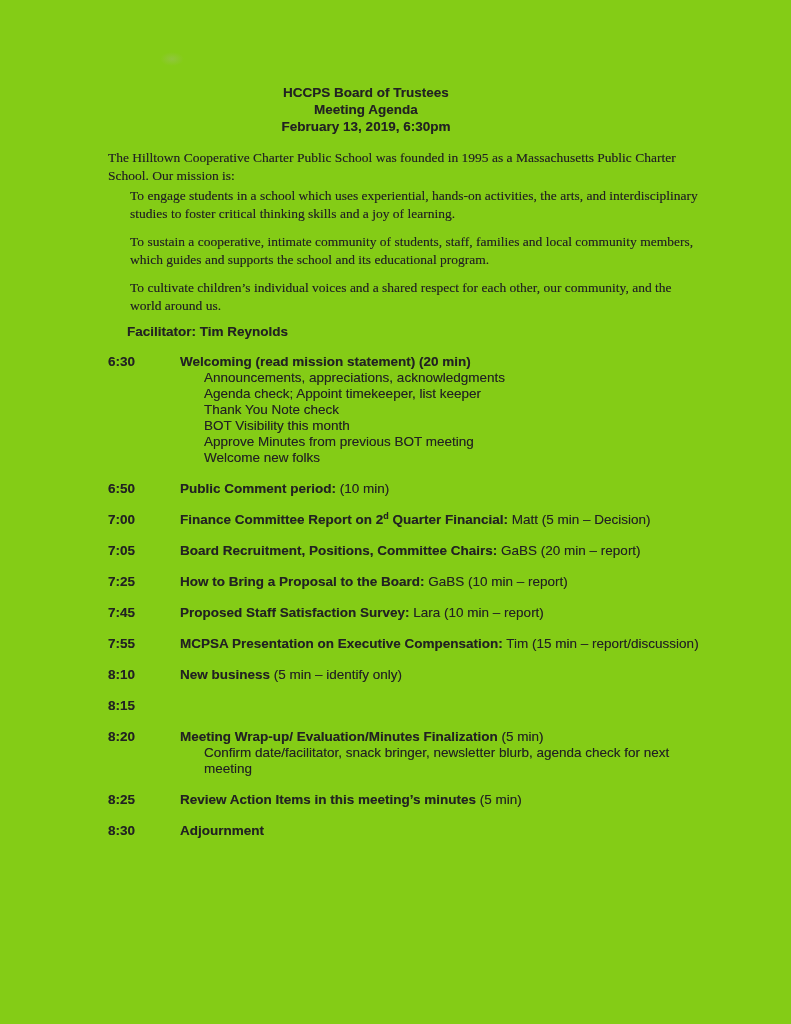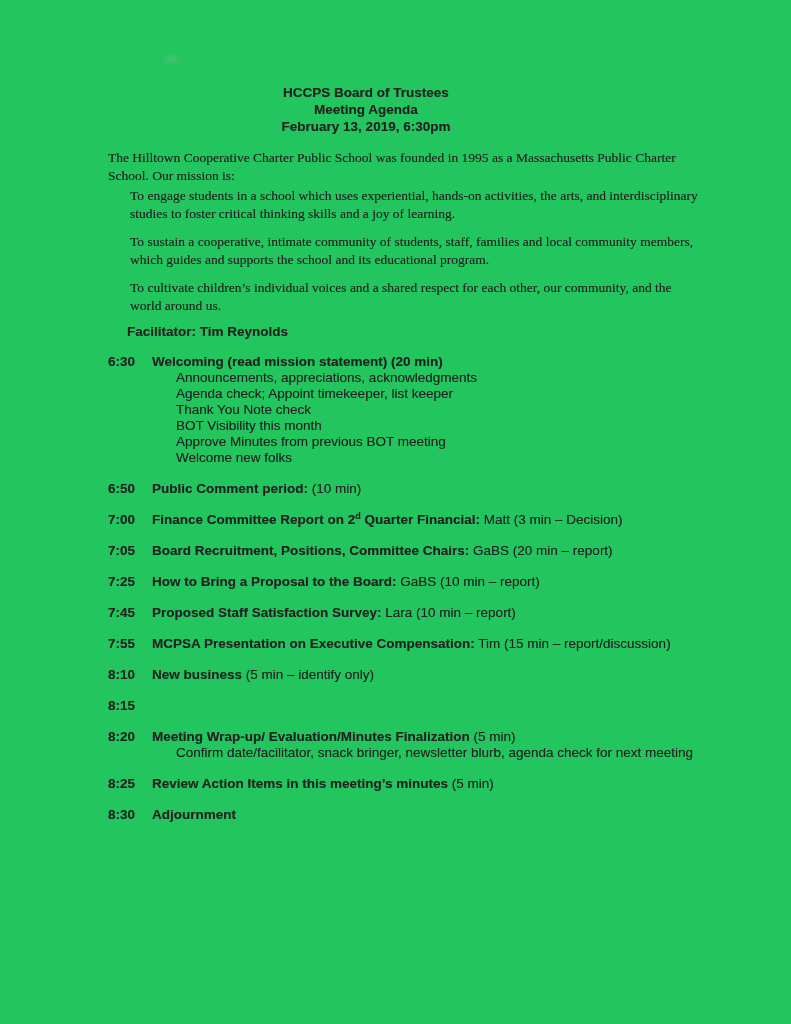--- a/index.html
+++ b/index.html
@@ -1,20 +1,20 @@
 <!DOCTYPE html>
 <html><head>
 <meta charset="utf-8">
 <style>
   html, body { margin: 0; padding: 0; background: #ffffff; }
   .page {
     position: relative;
     width: 791px;
     height: 1024px;
-    background: #22c55e;
+    background: #84cc16;
     overflow: hidden;
     font-family: "Liberation Sans", sans-serif;
     color: #222222;
     text-shadow: 0 0 0.4px rgba(40,40,40,0.45);
     box-sizing: border-box;
   }
   .content {
     position: absolute;
     left: 108px;
     top: 84px;
@@ -42,21 +42,21 @@
   .mission { margin-left: 22px; margin-top: 11px; width: 572px; }
   .mission.first { margin-top: 3px; }
   .facilitator {
     margin-top: 9px;
     font-weight: bold;
     font-size: 13.5px;
     line-height: 17px;
     padding-left: 19px;
   }
   .agenda { margin-top: 13px; font-size: 13.5px; }
-  .agenda-row { display: flex; margin-bottom: 14px; }
+  .agenda-row { display: flex; margin-bottom: 14px; gap: 28px; }
   .agenda-time { width: 44px; flex: 0 0 44px; font-weight: bold; line-height: 17px; }
   .agenda-body { line-height: 17px; }
   .agenda-title { font-weight: bold; }
   .agenda-detail { font-weight: normal; }
   .sub-line { line-height: 16px; font-weight: normal; margin-left: 24px; }
   sup.ord { font-size: 9px; vertical-align: super; line-height: 0; }
 </style>
 </head>
 <body>
 
@@ -95,21 +95,21 @@
         </div>
       </div>
 
       <div class="agenda-row">
         <div class="agenda-time">6:50</div>
         <div class="agenda-body"><span class="agenda-title">Public Comment period:</span><span class="agenda-detail"> (10 min)</span></div>
       </div>
 
       <div class="agenda-row">
         <div class="agenda-time">7:00</div>
-        <div class="agenda-body"><span class="agenda-title">Finance Committee Report on 2</span><sup class="ord agenda-title">d</sup><span class="agenda-title"> Quarter Financial:</span><span class="agenda-detail"> Matt (3 min – Decision)</span></div>
+        <div class="agenda-body"><span class="agenda-title">Finance Committee Report on 2</span><sup class="ord agenda-title">d</sup><span class="agenda-title"> Quarter Financial:</span><span class="agenda-detail"> Matt (5 min – Decision)</span></div>
       </div>
 
       <div class="agenda-row">
         <div class="agenda-time">7:05</div>
         <div class="agenda-body"><span class="agenda-title">Board Recruitment, Positions, Committee Chairs:</span><span class="agenda-detail"> GaBS (20 min – report)</span></div>
       </div>
 
       <div class="agenda-row">
         <div class="agenda-time">7:25</div>
         <div class="agenda-body"><span class="agenda-title">How to Bring a Proposal to the Board:</span><span class="agenda-detail"> GaBS (10 min – report)</span></div>

